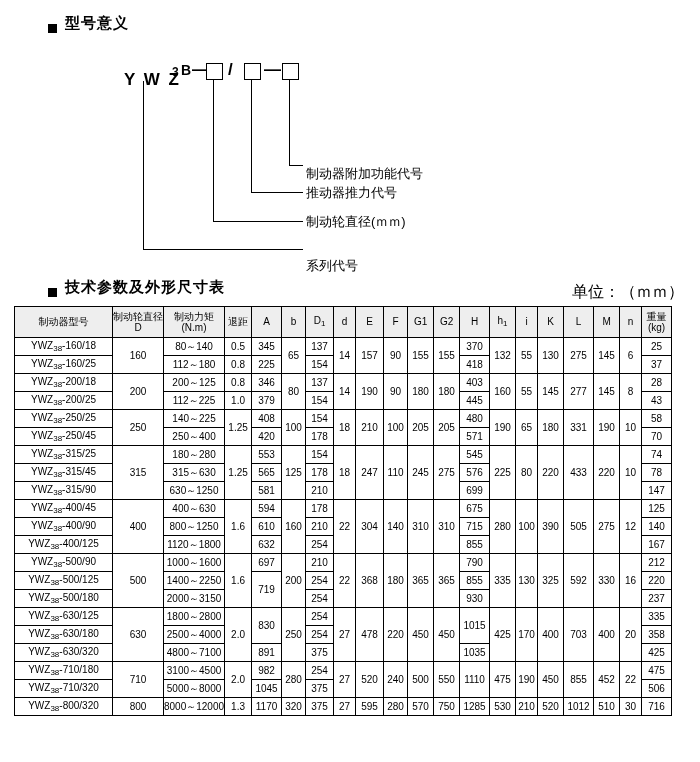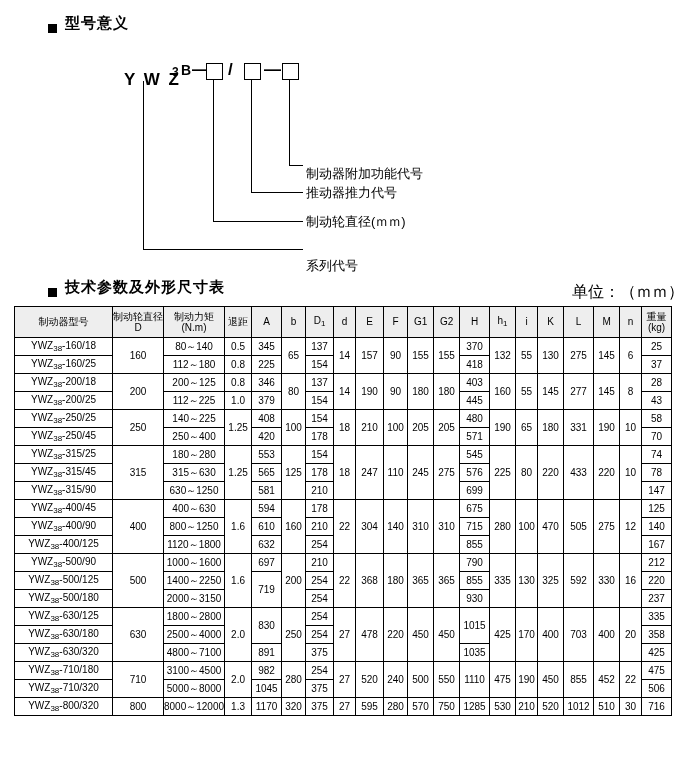--- a/index.html
+++ b/index.html
@@ -318,21 +318,21 @@
         <td rowspan="3">160</td>
         <td>178</td>
         <td rowspan="3">22</td>
         <td rowspan="3">304</td>
         <td rowspan="3">140</td>
         <td rowspan="3">310</td>
         <td rowspan="3">310</td>
         <td>675</td>
         <td rowspan="3">280</td>
         <td rowspan="3">100</td>
-        <td rowspan="3">470</td>
+        <td rowspan="3">390</td>
         <td rowspan="3">505</td>
         <td rowspan="3">275</td>
         <td rowspan="3">12</td>
         <td>125</td>
       </tr>
       <tr>
         <td class="model">YWZ<span class="sb">38</span>-400/90</td>
         <td>800～1250</td>
         <td>610</td>
         <td>210</td>

